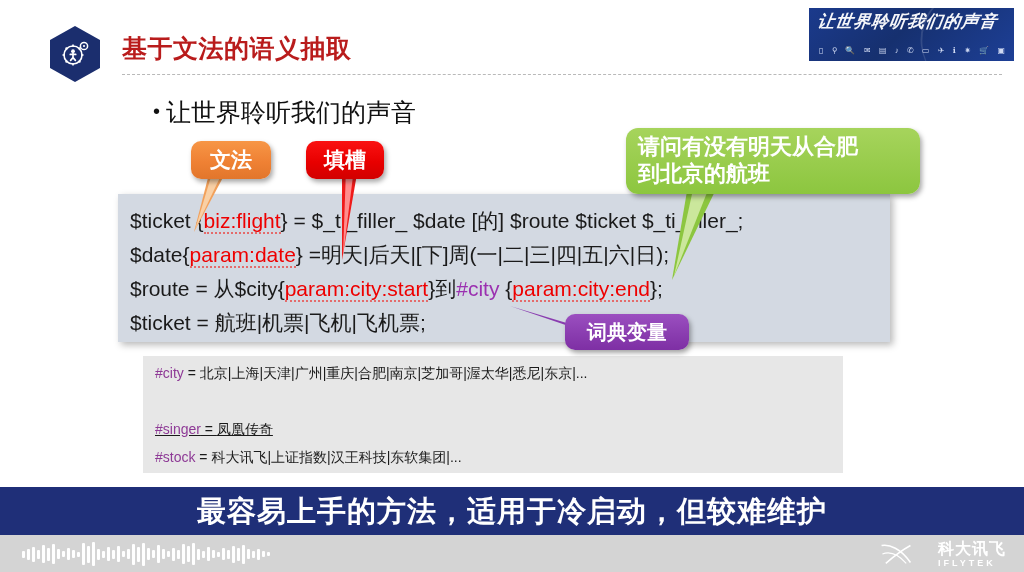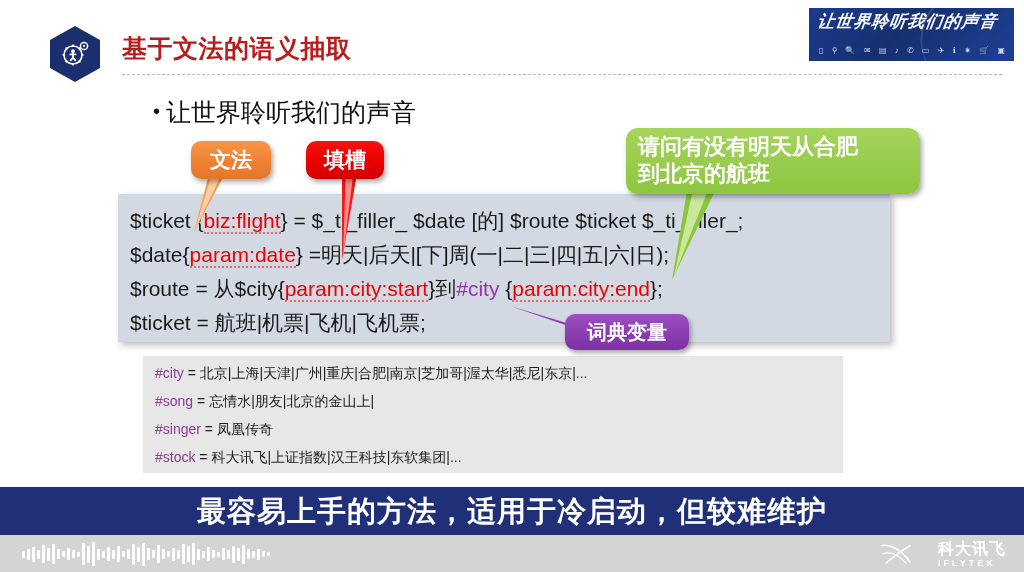--- a/index.html
+++ b/index.html
@@ -83,21 +83,21 @@
 
   
   .dictblock{
     position:absolute;left:143px;top:356px;width:700px;height:117px;
     background:#e7e7e7;
   }
   .dictblock .line{
     position:absolute;left:12px;
     font-size:14px;color:#1a1a1a;white-space:nowrap;line-height:1;
   }
-  .dl1{top:10px;} .dl2{top:38px;} .dl3{top:66px;} .dl4{top:94px;}
+  .dl1{top:10px;} .dl2{top:38px;} .dl3{top:66px;text-decoration:underline;} .dl4{top:94px;}
   .key{color:#8e3a96;}
 
   
   .callout{
     position:absolute;border-radius:10px;
     color:#ffffff;font-weight:bold;display:flex;
     align-items:center;justify-content:center;text-align:right;
     box-shadow:2px 3px 5px rgba(0,0,0,.35);
     z-index:5;
   }
@@ -233,23 +233,20 @@
       <span>$route = 从$city{</span><span class="redu squig">param:city:start</span><span>}到</span><span class="purple">#city</span><span> {</span><span class="redu squig">param:city:end</span><span>};</span>
     </div>
     <div class="line ln4">
       <span>$ticket = 航班|机票|飞机|飞机票;</span>
     </div>
   </div>
 
   <div class="dictblock">
     <div class="line dl1">
       <span class="key">#city</span><span> = </span><span>北京|上海|天津|广州|重庆|合肥|南京|芝加哥|渥太华|悉尼|东京|...</span>
-    </div>
-    <div class="line dl2">
-      <span class="key">#song</span><span> = </span><span>忘情水|朋友|北京的金山上|</span>
     </div>
     <div class="line dl3">
       <span class="key">#singer</span><span> = </span><span>凤凰传奇</span>
     </div>
     <div class="line dl4">
       <span class="key">#stock</span><span> = </span><span>科大讯飞|上证指数|汉王科技|东软集团|...</span>
     </div>
   </div>
 
   <div class="callout co-grammar">

